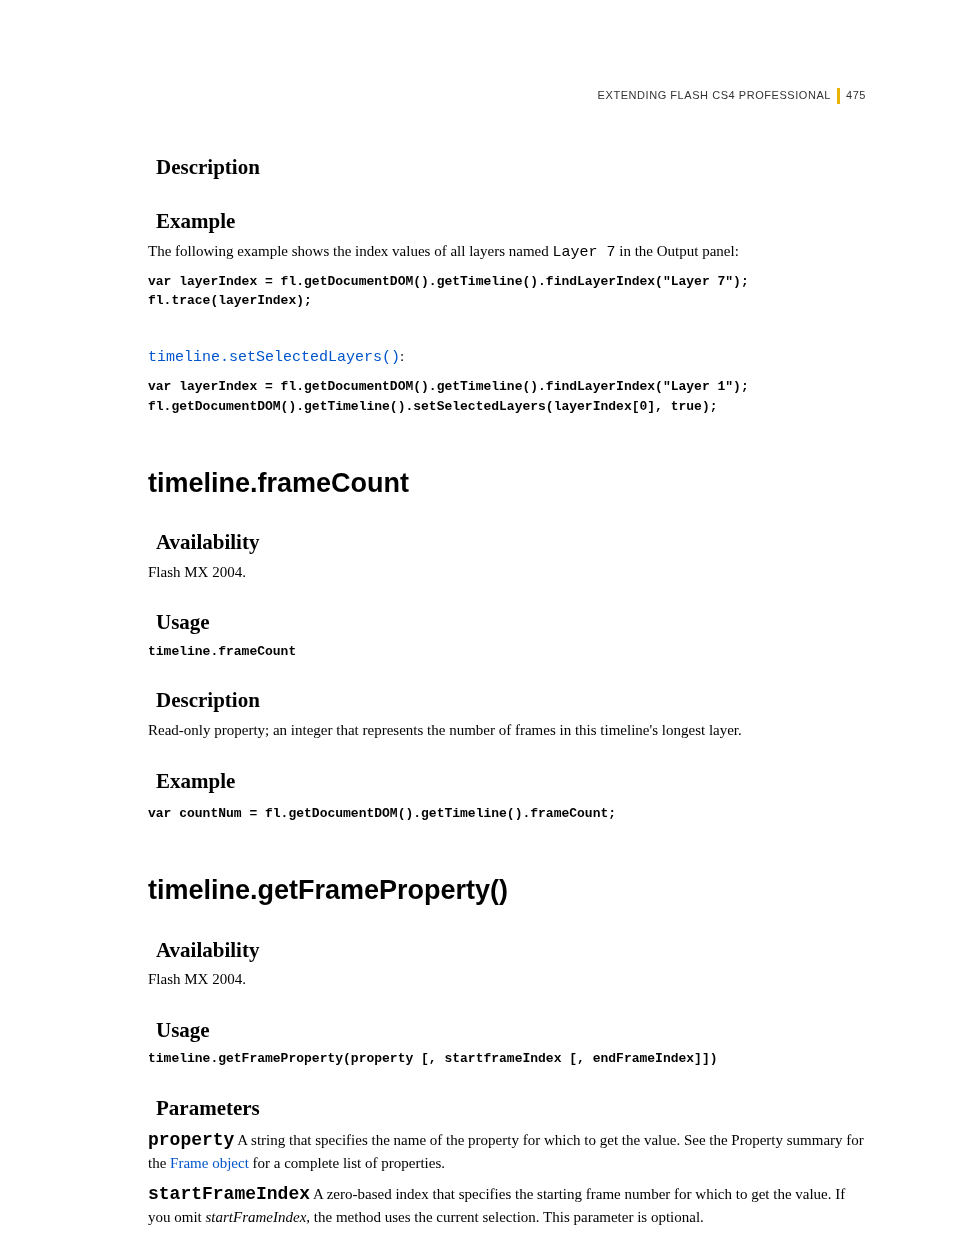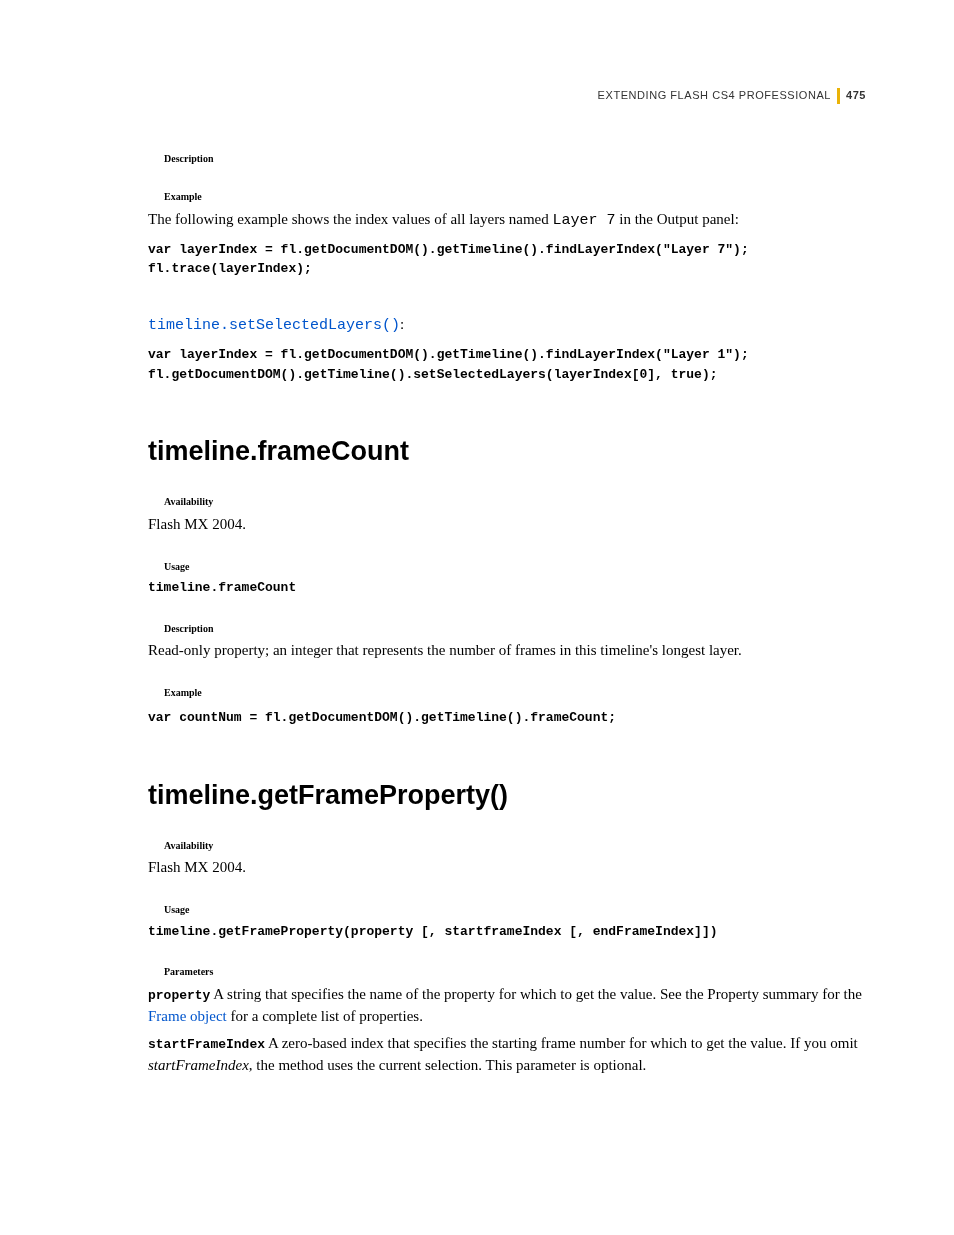--- a/index.html
+++ b/index.html
@@ -23,42 +23,42 @@
     letter-spacing: 0.05em;
     color: #333;
     margin-bottom: 48px;
   }
   .running-head .rh-line1 {
     display: inline-block;
     border-right: 3px solid #eab308;
     padding-right: 6px;
   }
   .running-head .rh-page {
-    font-weight: 700;
+    font-weight: 400;
     padding-left: 6px;
     text-align: right;
   }
   .running-head .rh-line2 {
     display: block;
     font-weight: 700;
     margin-top: 2px;
     padding-right: 28px;
   }
   h2.section {
     font-family: "Myriad Pro", "Helvetica Neue", Arial, sans-serif;
     font-weight: 700;
     font-size: 27px;
     margin: 48px 0 18px 0;
     color: #000;
   }
   .sub {
     font-family: "Minion Pro", "Times New Roman", Georgia, serif;
     font-weight: 700;
-    font-size: 10px;
-    margin: 24px 0 4px 16px;
+    font-size: 21px;
+    margin: 24px 0 4px 8px;
   }
   p {
     margin: 0 0 6px 0;
   }
   .body {
     text-align: left;
   }
   .justify {
     text-align: justify;
   }
@@ -75,21 +75,21 @@
   code.inline {
     font-size: 15px;
   }
   a.doclink {
     color: #0055cc;
     text-decoration: none;
   }
   .param-name {
     font-family: "Courier New", Courier, monospace;
     font-weight: 700;
-    font-size: 13px;
+    font-size: 18px;
   }
   .italic {
     font-style: italic;
   }
   .block {
     margin-bottom: 6px;
   }
 </style>
 </head>
 <body>

